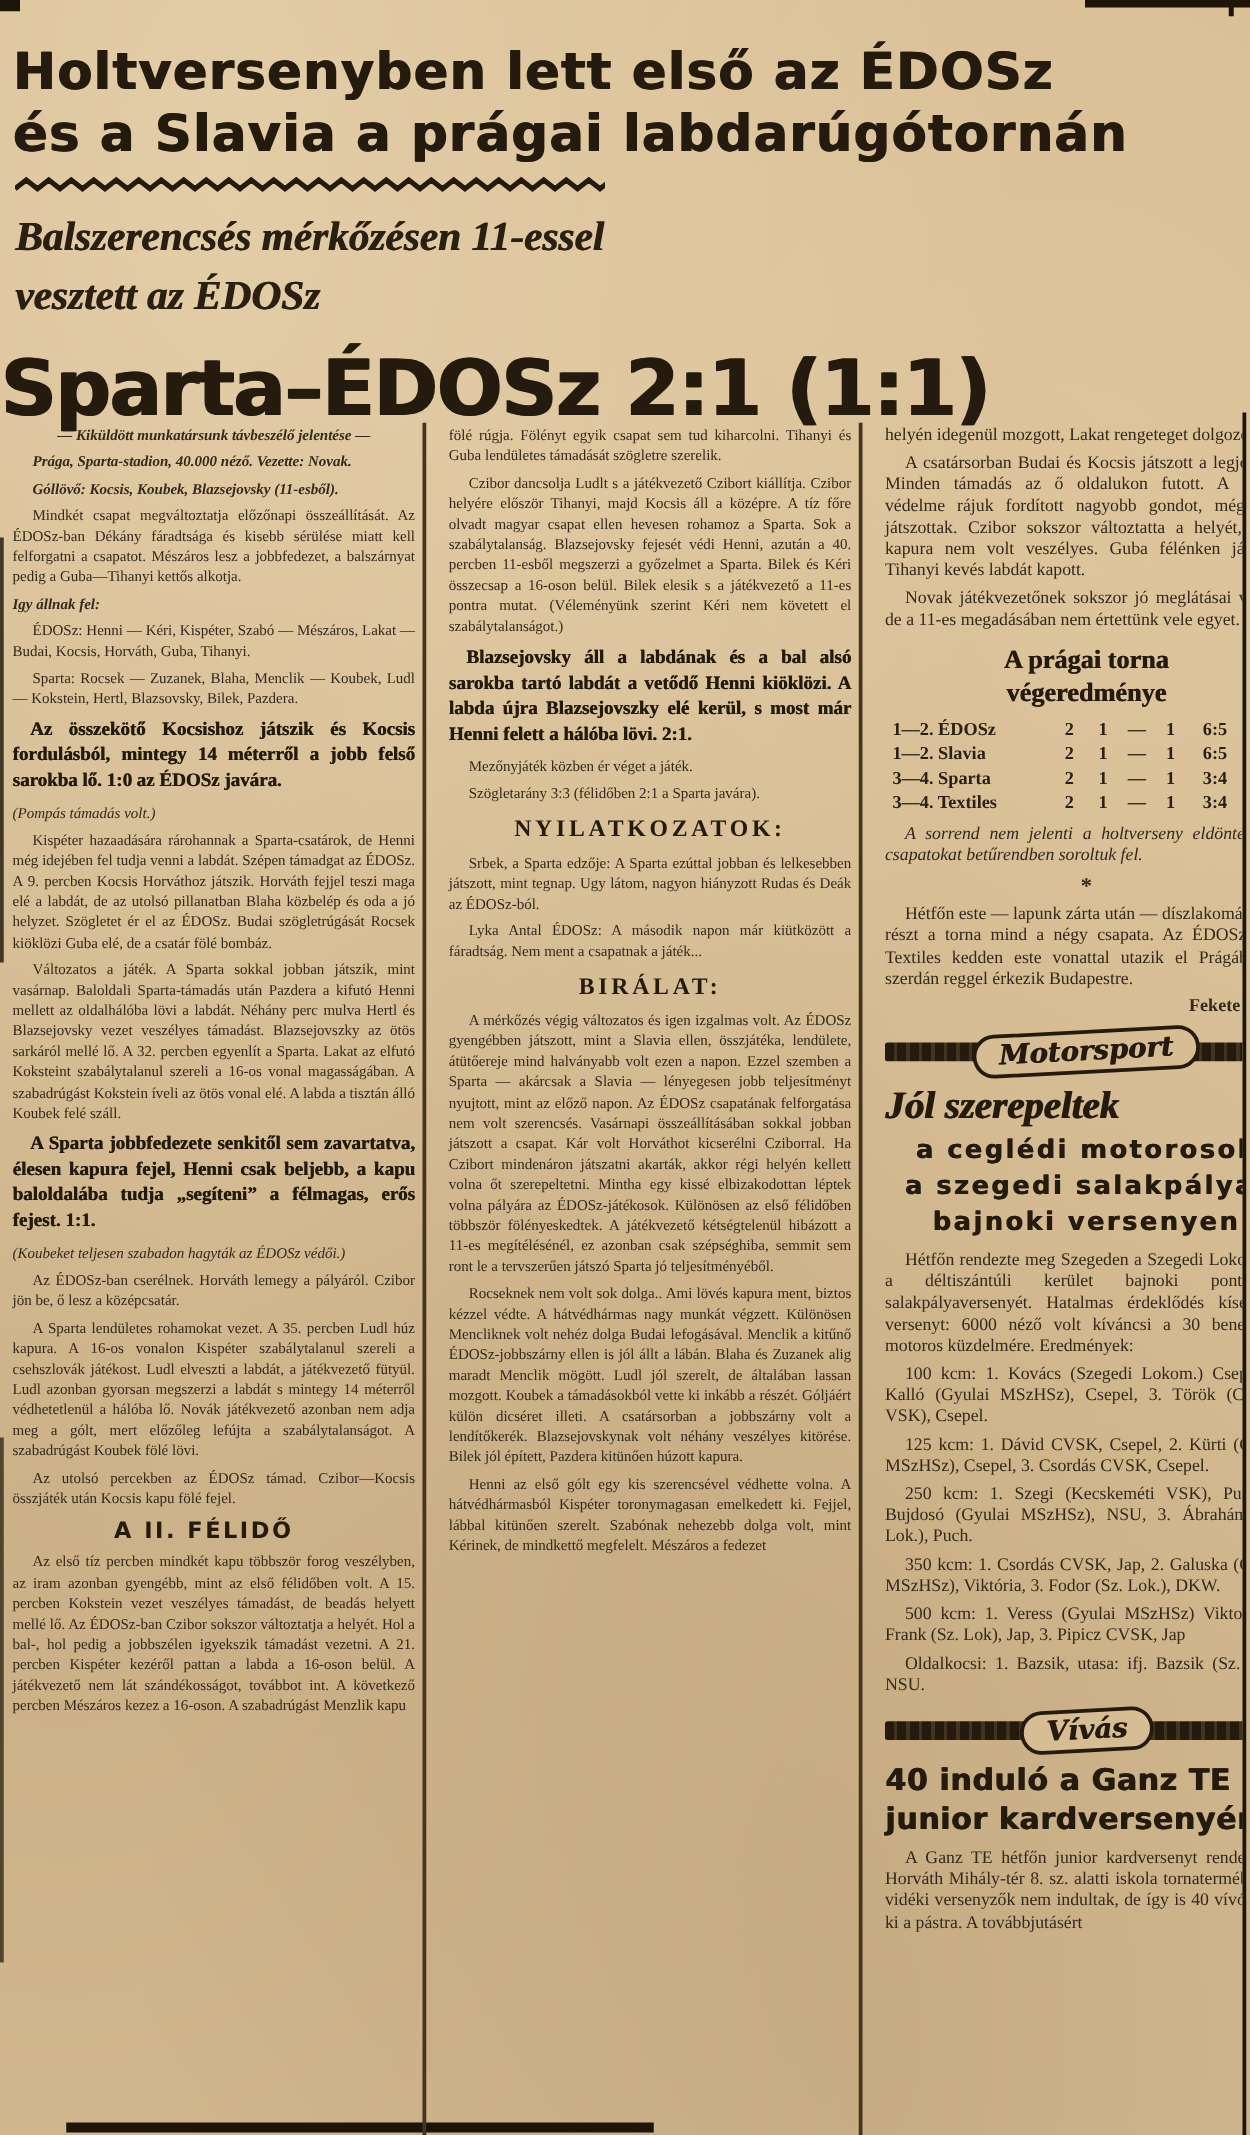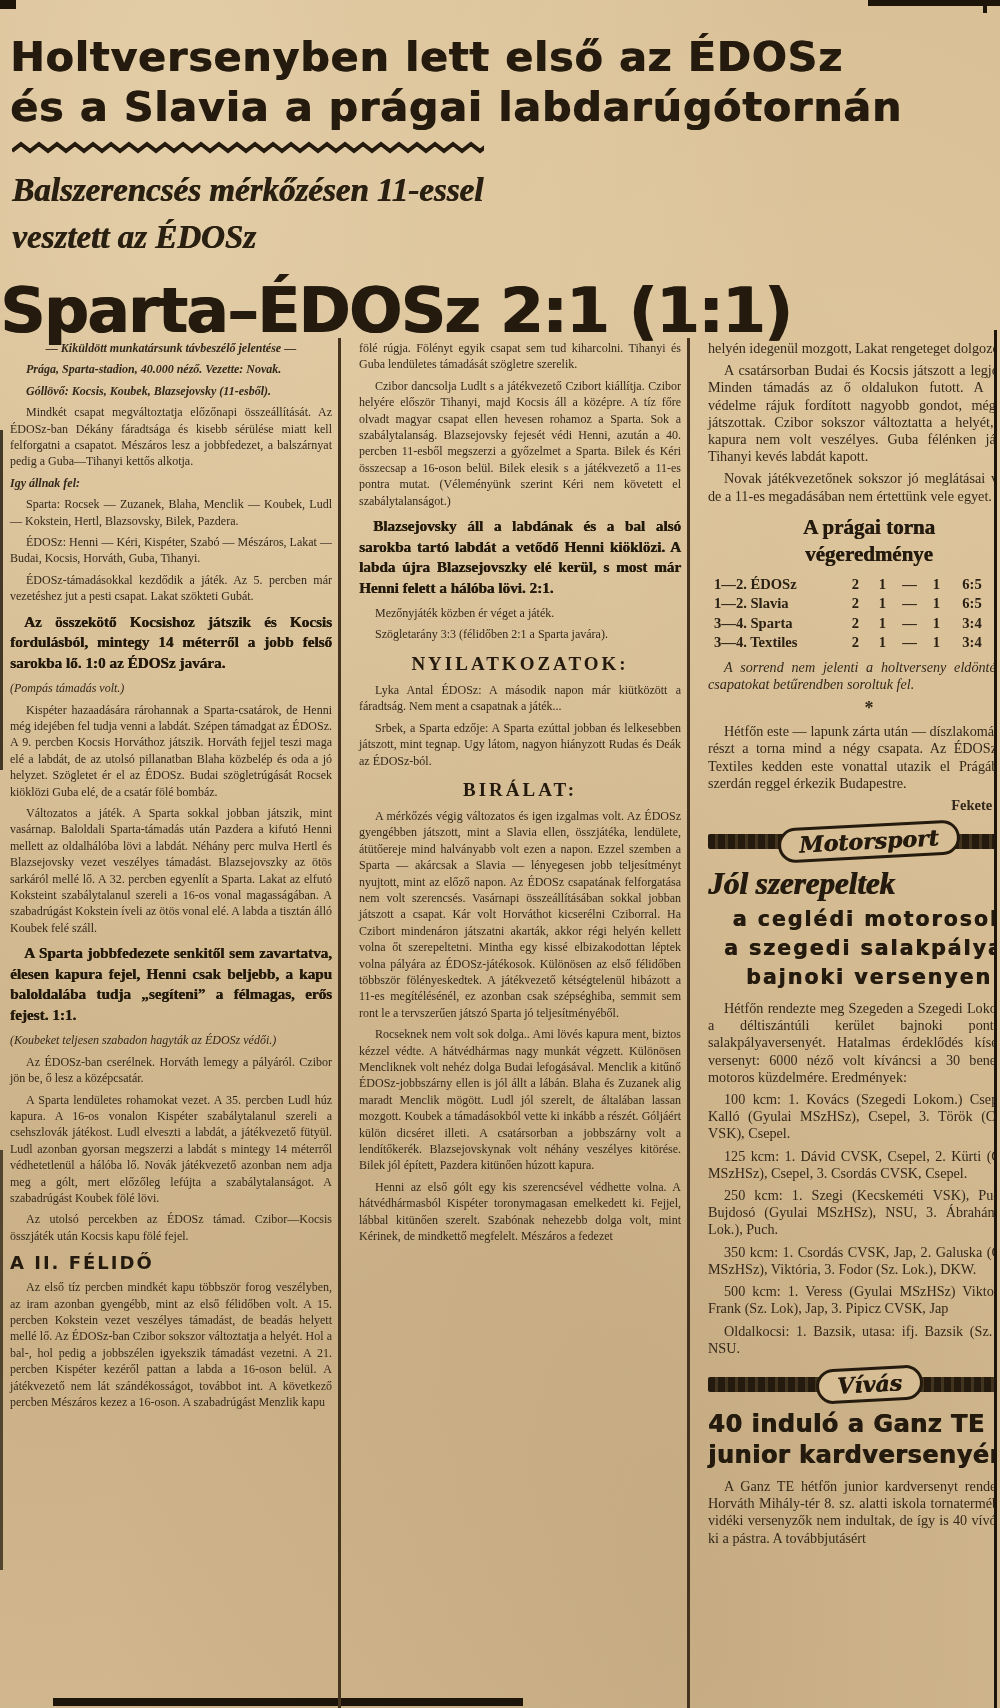--- a/index.html
+++ b/index.html
@@ -53,21 +53,21 @@
   .center{text-align:center;text-indent:0;}
   .ital{font-style:italic;}
   .boldlead{font-weight:bold;font-style:italic;}
   .goal{
     font-weight:bold;font-size:15.2px;line-height:20.5px;color:#231a0c;
     margin:7px 0 7px 0;text-indent:14px;text-align:justify;
     text-shadow:0.4px 0 0 currentColor;
   }
   .h-right{
     font-family:"DejaVu Sans", sans-serif;font-weight:bold;color:#241b0e;
-    font-size:18px;text-align:left;letter-spacing:2px;margin:8px 16px 6px 0;
+    font-size:18px;text-align:center;letter-spacing:2px;margin:8px 16px 6px 0;
   }
   .h-center{
     font-family:"Liberation Serif", serif;font-weight:bold;color:#241b0e;
     font-size:19px;text-align:center;letter-spacing:3px;margin:10px 0 7px 0;
   }
   .tbl-head{
     font-weight:bold;font-size:21px;line-height:25px;color:#241b0e;
     text-align:center;margin:10px 0 2px 0;text-shadow:0.5px 0 0 currentColor;
   }
   .tbl-head2{margin:0 0 8px 0;}
@@ -141,45 +141,44 @@
   </div>
 
   <div class="cols">
 
     <div class="col col1">
       <p class="p center boldlead">— Kiküldött munkatársunk távbeszélő jelentése —</p>
       <p class="p boldlead">Prága, Sparta-stadion, 40.000 néző. Vezette: Novak.</p>
       <p class="p boldlead">Góllövő: Kocsis, Koubek, Blazsejovsky (11-esből).</p>
       <p class="p">Mindkét csapat megváltoztatja előzőnapi összeállítását. Az ÉDOSz-ban Dékány fáradtsága és kisebb sérülése miatt kell felforgatni a csapatot. Mészáros lesz a jobbfedezet, a balszárnyat pedig a Guba—Tihanyi kettős alkotja.</p>
       <p class="p ital noindent" style="font-weight:bold;">Igy állnak fel:</p>
+      <p class="p">ÉDOSz: Henni — Kéri, Kispéter, Szabó — Mészáros, Lakat — Budai, Kocsis, Horváth, Guba, Tihanyi.</p>
       <p class="p">Sparta: Rocsek — Zuzanek, Blaha, Menclik — Koubek, Ludl — Kokstein, Hertl, Blazsovsky, Bilek, Pazdera.</p>
-      <p class="p">ÉDOSz: Henni — Kéri, Kispéter, Szabó — Mészáros, Lakat — Budai, Kocsis, Horváth, Guba, Tihanyi.</p>
-      <p class="p">ÉDOSz-támadásokkal kezdődik a játék. Az 5. percben már vezetéshez jut a pesti csapat. Lakat szökteti Gubát.</p>
       <p class="goal">Az összekötő Kocsishoz játszik és Kocsis fordulásból, mintegy 14 méterről a jobb felső sarokba lő. 1:0 az ÉDOSz javára.</p>
       <p class="p ital noindent">(Pompás támadás volt.)</p>
       <p class="p">Kispéter hazaadására rárohannak a Sparta-csatárok, de Henni még idejében fel tudja venni a labdát. Szépen támadgat az ÉDOSz. A 9. percben Kocsis Horváthoz játszik. Horváth fejjel teszi maga elé a labdát, de az utolsó pillanatban Blaha közbelép és oda a jó helyzet. Szögletet ér el az ÉDOSz. Budai szögletrúgását Rocsek kiöklözi Guba elé, de a csatár fölé bombáz.</p>
       <p class="p">Változatos a játék. A Sparta sokkal jobban játszik, mint vasárnap. Baloldali Sparta-támadás után Pazdera a kifutó Henni mellett az oldalhálóba lövi a labdát. Néhány perc mulva Hertl és Blazsejovsky vezet veszélyes támadást. Blazsejovszky az ötös sarkáról mellé lő. A 32. percben egyenlít a Sparta. Lakat az elfutó Koksteint szabálytalanul szereli a 16-os vonal magasságában. A szabadrúgást Kokstein íveli az ötös vonal elé. A labda a tisztán álló Koubek felé száll.</p>
       <p class="goal">A Sparta jobbfedezete senkitől sem zavartatva, élesen kapura fejel, Henni csak beljebb, a kapu baloldalába tudja „segíteni” a félmagas, erős fejest. 1:1.</p>
       <p class="p ital noindent">(Koubeket teljesen szabadon hagyták az ÉDOSz védői.)</p>
       <p class="p">Az ÉDOSz-ban cserélnek. Horváth lemegy a pályáról. Czibor jön be, ő lesz a középcsatár.</p>
       <p class="p">A Sparta lendületes rohamokat vezet. A 35. percben Ludl húz kapura. A 16-os vonalon Kispéter szabálytalanul szereli a csehszlovák játékost. Ludl elveszti a labdát, a játékvezető fütyül. Ludl azonban gyorsan megszerzi a labdát s mintegy 14 méterről védhetetlenül a hálóba lő. Novák játékvezető azonban nem adja meg a gólt, mert előzőleg lefújta a szabálytalanságot. A szabadrúgást Koubek fölé lövi.</p>
       <p class="p">Az utolsó percekben az ÉDOSz támad. Czibor—Kocsis összjáték után Kocsis kapu fölé fejel.</p>
       <div class="h-right">A II. FÉLIDŐ</div>
       <p class="p">Az első tíz percben mindkét kapu többször forog veszélyben, az iram azonban gyengébb, mint az első félidőben volt. A 15. percben Kokstein vezet veszélyes támadást, de beadás helyett mellé lő. Az ÉDOSz-ban Czibor sokszor változtatja a helyét. Hol a bal-, hol pedig a jobbszélen igyekszik támadást vezetni. A 21. percben Kispéter kezéről pattan a labda a 16-oson belül. A játékvezető nem lát szándékosságot, továbbot int. A következő percben Mészáros kezez a 16-oson. A szabadrúgást Menzlik kapu</p>
     </div>
 
     <div class="col col2">
       <p class="p noindent">fölé rúgja. Fölényt egyik csapat sem tud kiharcolni. Tihanyi és Guba lendületes támadását szögletre szerelik.</p>
       <p class="p">Czibor dancsolja Ludlt s a játékvezető Czibort kiállítja. Czibor helyére először Tihanyi, majd Kocsis áll a középre. A tíz főre olvadt magyar csapat ellen hevesen rohamoz a Sparta. Sok a szabálytalanság. Blazsejovsky fejesét védi Henni, azután a 40. percben 11-esből megszerzi a győzelmet a Sparta. Bilek és Kéri összecsap a 16-oson belül. Bilek elesik s a játékvezető a 11-es pontra mutat. (Véleményünk szerint Kéri nem követett el szabálytalanságot.)</p>
       <p class="goal">Blazsejovsky áll a labdának és a bal alsó sarokba tartó labdát a vetődő Henni kiöklözi. A labda újra Blazsejovszky elé kerül, s most már Henni felett a hálóba lövi. 2:1.</p>
       <p class="p">Mezőnyjáték közben ér véget a játék.</p>
       <p class="p">Szögletarány 3:3 (félidőben 2:1 a Sparta javára).</p>
       <div class="h-center">NYILATKOZATOK:</div>
+      <p class="p">Srbek, a Sparta edzője: A Sparta ezúttal jobban és lelkesebben játszott, mint tegnap. Ugy látom, nagyon hiányzott Rudas és Deák az ÉDOSz-ból.</p>
       <p class="p">Lyka Antal ÉDOSz: A második napon már kiütközött a fáradtság. Nem ment a csapatnak a játék...</p>
-      <p class="p">Srbek, a Sparta edzője: A Sparta ezúttal jobban és lelkesebben játszott, mint tegnap. Ugy látom, nagyon hiányzott Rudas és Deák az ÉDOSz-ból.</p>
       <div class="h-center">BIRÁLAT:</div>
       <p class="p">A mérkőzés végig változatos és igen izgalmas volt. Az ÉDOSz gyengébben játszott, mint a Slavia ellen, összjátéka, lendülete, átütőereje mind halványabb volt ezen a napon. Ezzel szemben a Sparta — akárcsak a Slavia — lényegesen jobb teljesítményt nyujtott, mint az előző napon. Az ÉDOSz csapatának felforgatása nem volt szerencsés. Vasárnapi összeállításában sokkal jobban játszott a csapat. Kár volt Horváthot kicserélni Cziborral. Ha Czibort mindenáron játszatni akarták, akkor régi helyén kellett volna őt szerepeltetni. Mintha egy kissé elbizakodottan léptek volna pályára az ÉDOSz-játékosok. Különösen az első félidőben többször fölényeskedtek. A játékvezető kétségtelenül hibázott a 11-es megítélésénél, ez azonban csak szépséghiba, semmit sem ront le a tervszerűen játszó Sparta jó teljesítményéből.</p>
       <p class="p">Rocseknek nem volt sok dolga.. Ami lövés kapura ment, biztos kézzel védte. A hátvédhármas nagy munkát végzett. Különösen Mencliknek volt nehéz dolga Budai lefogásával. Menclik a kitűnő ÉDOSz-jobbszárny ellen is jól állt a lábán. Blaha és Zuzanek alig maradt Menclik mögött. Ludl jól szerelt, de általában lassan mozgott. Koubek a támadásokból vette ki inkább a részét. Góljáért külön dicséret illeti. A csatársorban a jobbszárny volt a lendítőkerék. Blazsejovskynak volt néhány veszélyes kitörése. Bilek jól épített, Pazdera kitünően húzott kapura.</p>
       <p class="p">Henni az első gólt egy kis szerencsével védhette volna. A hátvédhármasból Kispéter toronymagasan emelkedett ki. Fejjel, lábbal kitünően szerelt. Szabónak nehezebb dolga volt, mint Kérinek, de mindkettő megfelelt. Mészáros a fedezet</p>
     </div>
 
     <div class="col col3">
       <p class="p noindent">helyén idegenül mozgott, Lakat rengeteget dolgozott.</p>
       <p class="p">A csatársorban Budai és Kocsis játszott a legjobban. Minden támadás az ő oldalukon futott. A Sparta védelme rájuk fordított nagyobb gondot, mégis jól játszottak. Czibor sokszor változtatta a helyét, de a kapura nem volt veszélyes. Guba félénken játszott, Tihanyi kevés labdát kapott.</p>
       <p class="p">Novak játékvezetőnek sokszor jó meglátásai voltak, de a 11-es megadásában nem értettünk vele egyet.</p>

